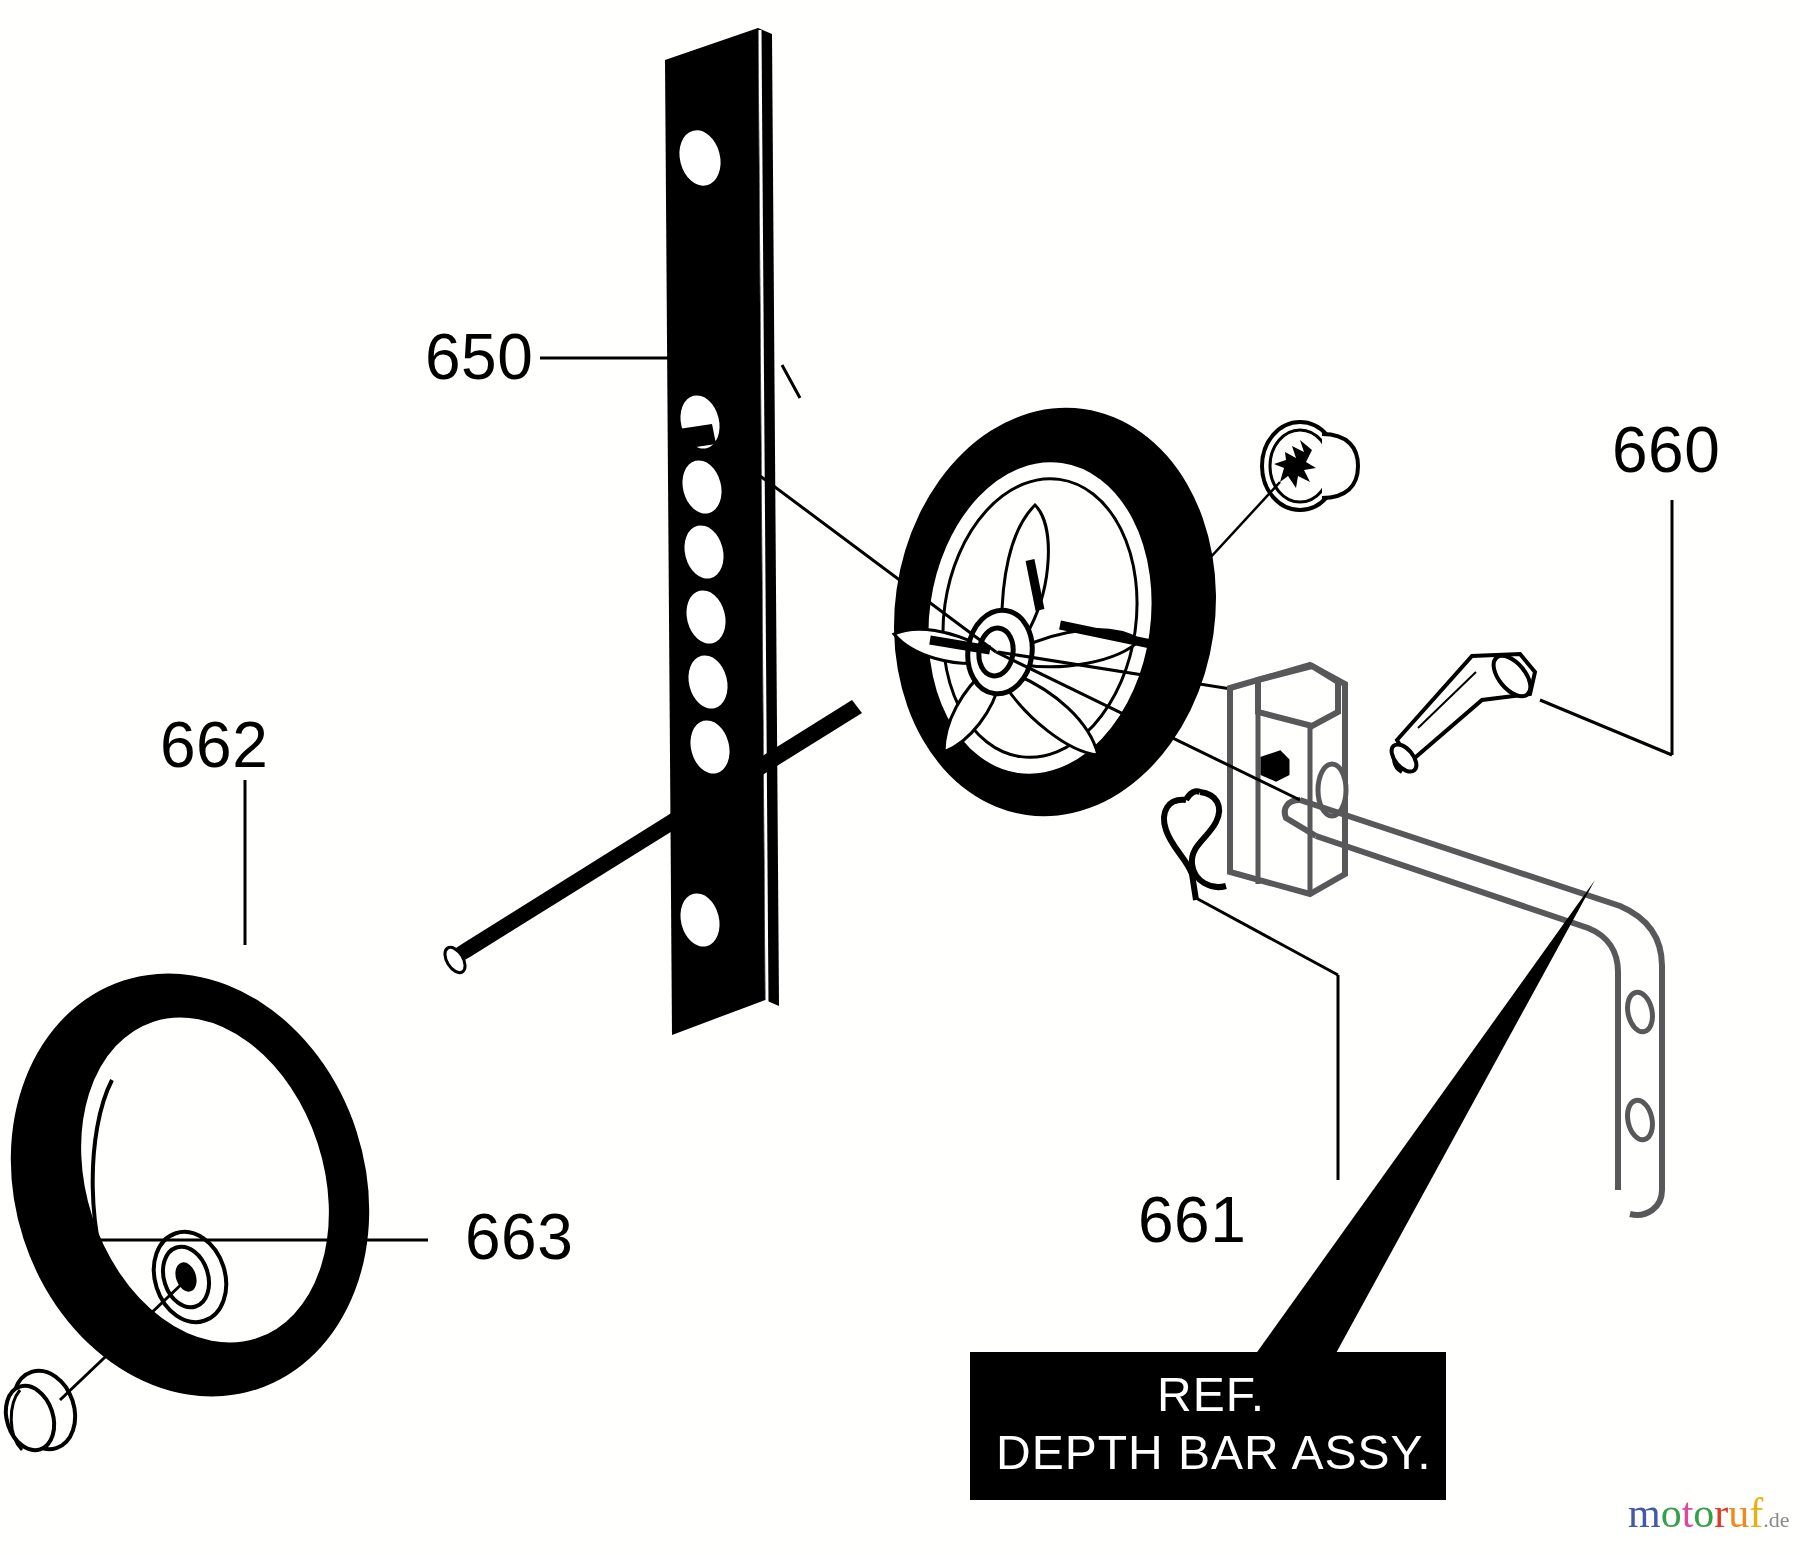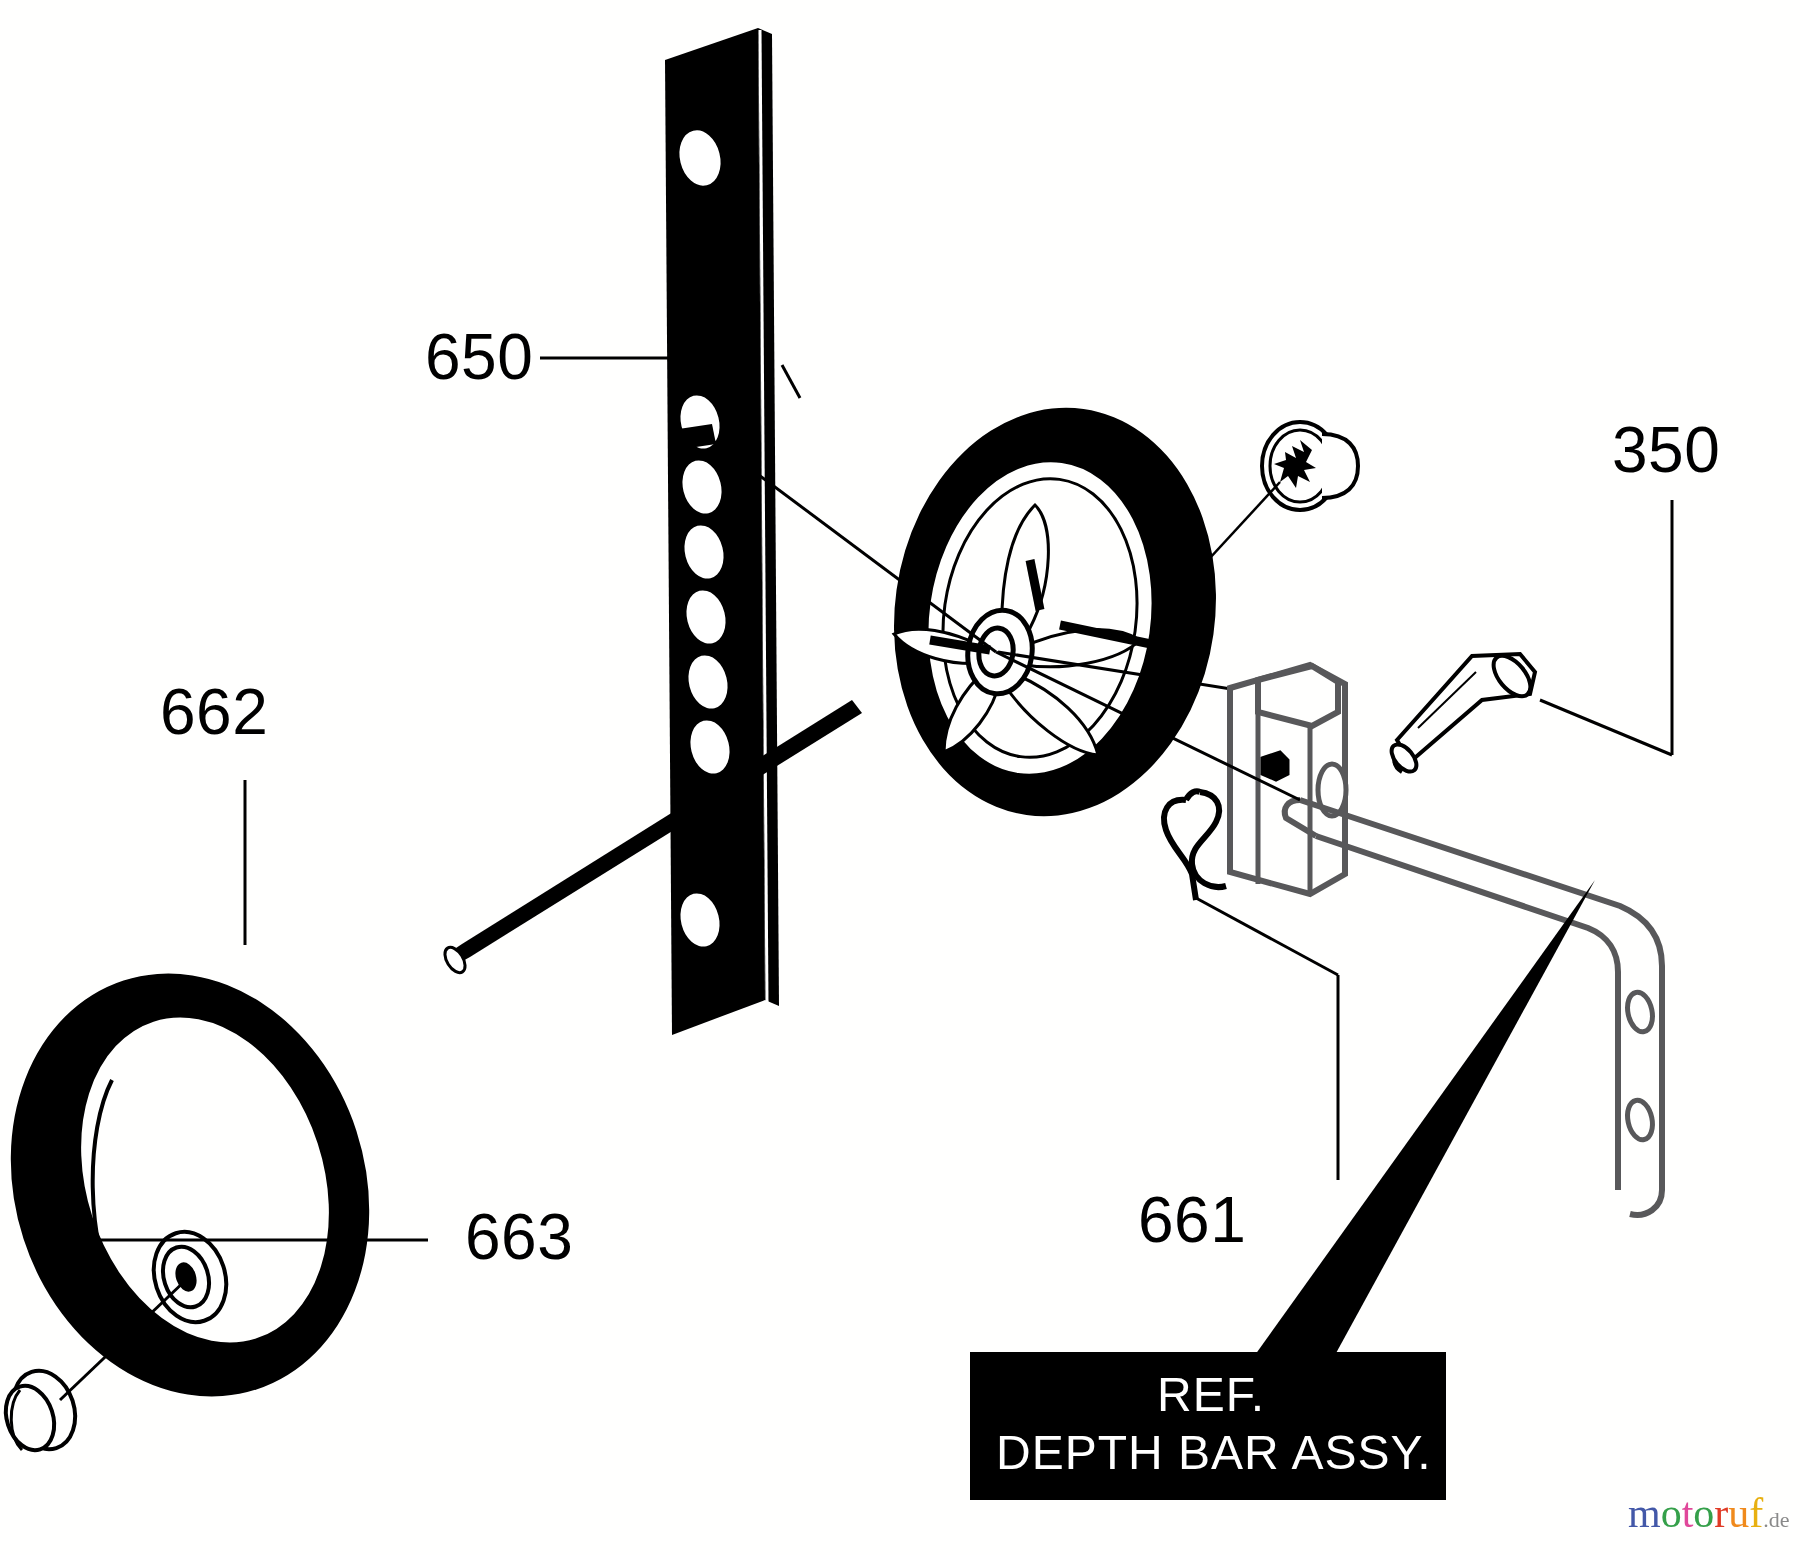--- a/index.html
+++ b/index.html
@@ -167,23 +167,23 @@
       <line x1="782" y1="365" x2="800" y2="398" stroke-width="3"></line>
     </g>
 
     <g>
       <path d="M1595,880 L1255,1355 L1335,1355 Z" fill="#000000"></path>
     </g>
 
   </svg>
 
   <div class="callout num" style="left:425px;top:325px;">650</div>
-  <div class="callout num" style="left:1612px;top:418px;">350</div>
+  <div class="callout num" style="left:1612px;top:418px;">660</div>
   <div class="callout num" style="left:1118px;top:1188px;margin-left:20px;">661</div>
-  <div class="callout num" style="left:160px;top:680px;">662</div>
+  <div class="callout num" style="left:160px;top:713px;">662</div>
   <div class="callout num" style="left:450px;top:1205px;margin-left:15px;">663</div>
 
   <div class="refbox" style="left:970px;top:1352px;width:430px;">
     <div>REF.</div>
     <div>DEPTH BAR ASSY.</div>
   </div>
 
   <div class="wm" style="left:1628px;top:1492px;">
     <span id="wm-letters"><span style="color: rgb(67, 88, 168);">m</span><span style="color: rgb(53, 160, 74);">o</span><span style="color: rgb(224, 72, 154);">t</span><span style="color: rgb(53, 160, 74);">o</span><span style="color: rgb(224, 58, 37);">r</span><span style="color: rgb(240, 138, 28);">u</span><span style="color: rgb(232, 176, 16);">f</span></span><span class="s" id="wm-suffix" style="color: rgb(138, 138, 138);">.de</span>
   </div>

